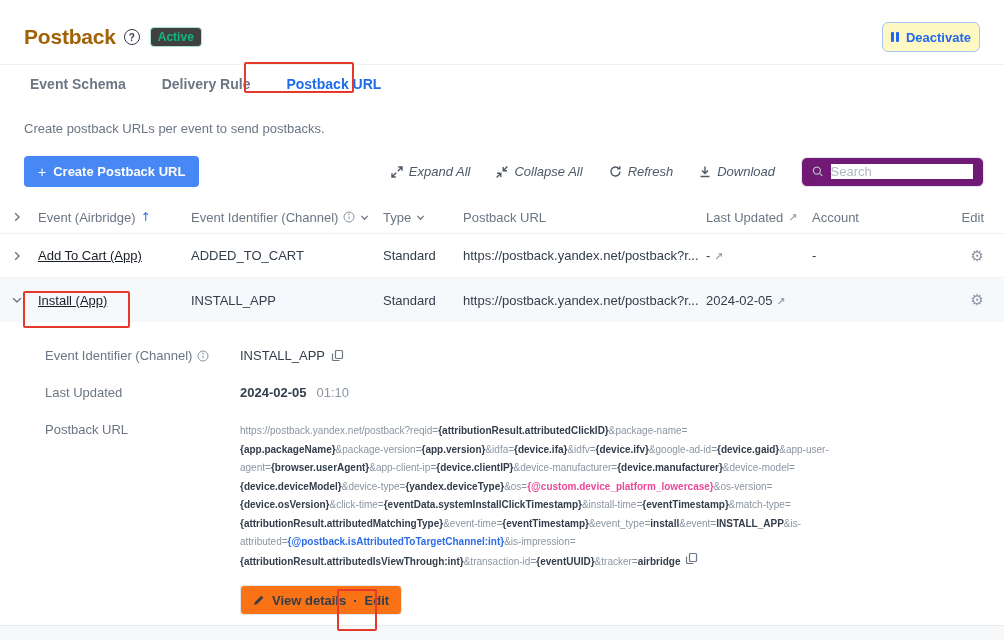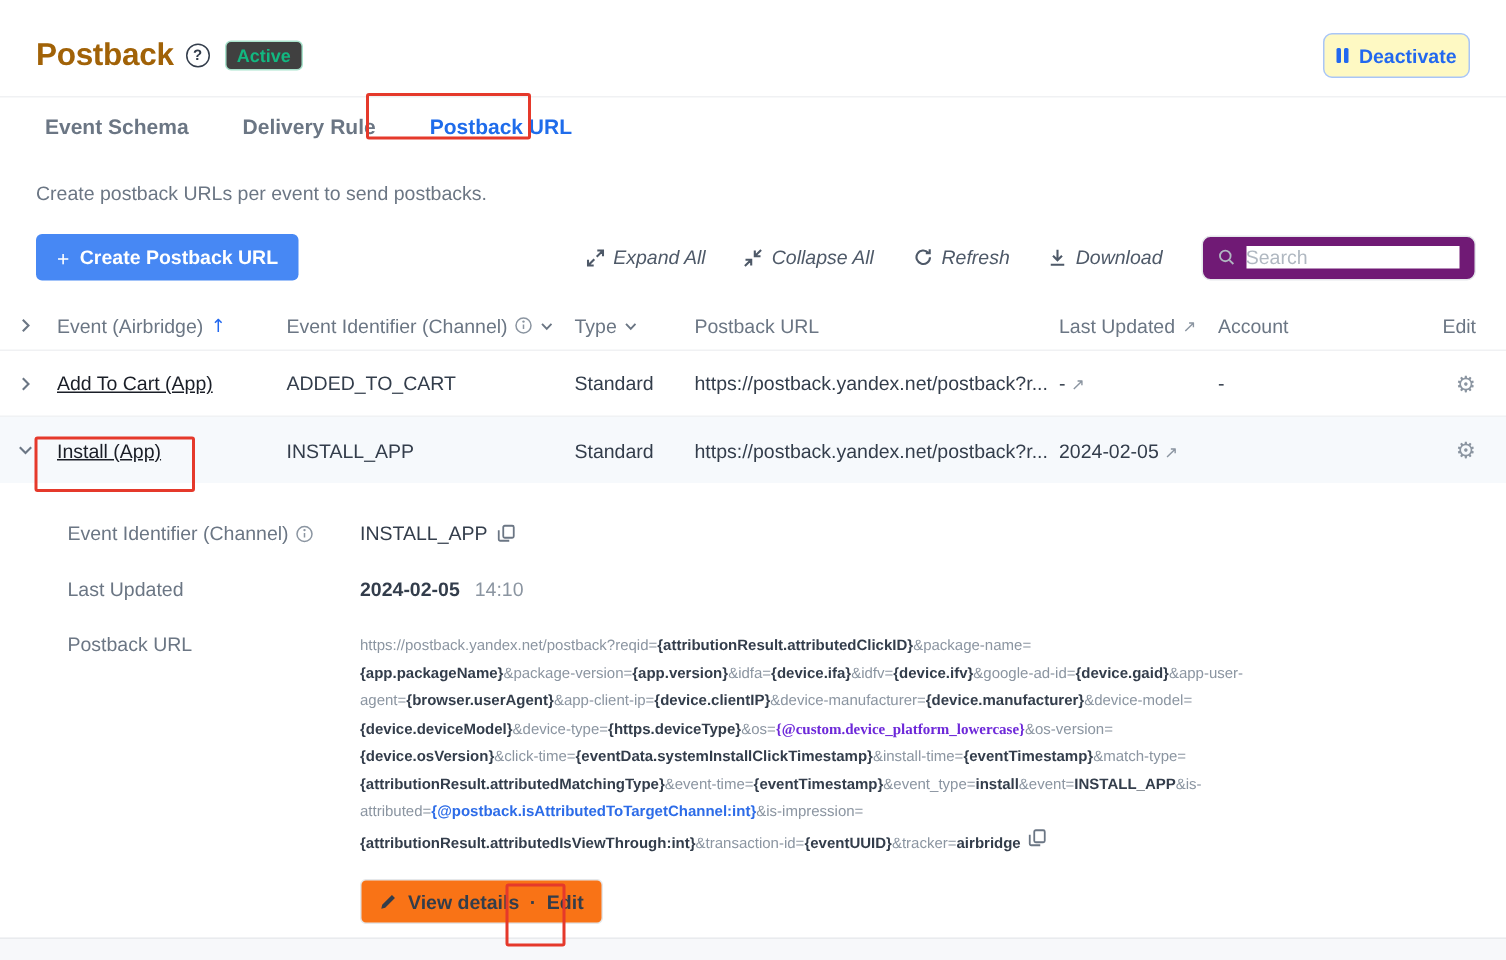--- a/index.html
+++ b/index.html
@@ -68,21 +68,21 @@
   .d-row { display:grid; grid-template-columns:195px 1fr; align-items:start; margin-bottom:22px; }
   .d-label { font-size:13px; color:#6b7684; display:flex; align-items:center; gap:5px; }
   .d-value { font-size:13px; color:#333d4b; display:flex; align-items:center; gap:6px; }
   .d-date { font-weight:700; color:#333d4b; }
   .d-time { color:#8b95a1; margin-left:4px; }
   .copy-btn { background:none; border:none; cursor:pointer; display:inline-flex; padding:0; }
 
   .url-lines { font-size:10px; line-height:18.5px; color:#8b95a1; white-space:nowrap; }
   .seg-g { color:#8b95a1; }
   .seg-b { color:#333d4b; font-weight:600; }
-  .seg-o { color:#6d28d9; font-weight:600;font-family:Liberation Serif, serif; }
+  .seg-o { color:#ec4899; font-weight:600; }
   .seg-u { color:#2d6ce8; font-weight:600; }
 
   .detail-actions { margin-top:14px; padding-left:195px; }
   .view-edit-btn { display:inline-flex; align-items:center; gap:7px; height:30px; padding:0 12px;
     background:#f97316; border:1px solid #e5e8eb; border-radius:4px; font-size:13px; color:#333d4b;
     cursor:pointer;font-weight:bold; }
 
   .bottom-strip { position:absolute; left:0; right:0; bottom:0; height:15px;
     background:#f7f8fa; border-top:1px solid #e9ebee; }
 
@@ -251,30 +251,30 @@
                 <rect x="4.5" y="1.5" width="7" height="8" rx="1"></rect>
                 <path d="M8.5 11.5h-6a1 1 0 0 1-1-1v-6"></path>
               </svg>
           </button>
         </span>
       </div>
       <div class="d-row">
         <span class="d-label">Last Updated</span>
         <span class="d-value">
           <span class="d-date">2024-02-05</span>
-          <span class="d-time">14:10</span>
+          <span class="d-time">01:10</span>
         </span>
       </div>
       <div class="d-row" style="margin-bottom:0;">
         <span class="d-label">Postback URL</span>
         <div class="url-lines" id="url-lines">
             <div><span class="seg-g">https://postback.yandex.net/postback?reqid=</span><span class="seg-b">{attributionResult.attributedClickID}</span><span class="seg-g">&amp;package-name=</span></div>
             <div><span class="seg-b">{app.packageName}</span><span class="seg-g">&amp;package-version=</span><span class="seg-b">{app.version}</span><span class="seg-g">&amp;idfa=</span><span class="seg-b">{device.ifa}</span><span class="seg-g">&amp;idfv=</span><span class="seg-b">{device.ifv}</span><span class="seg-g">&amp;google-ad-id=</span><span class="seg-b">{device.gaid}</span><span class="seg-g">&amp;app-user-</span></div>
             <div><span class="seg-g">agent=</span><span class="seg-b">{browser.userAgent}</span><span class="seg-g">&amp;app-client-ip=</span><span class="seg-b">{device.clientIP}</span><span class="seg-g">&amp;device-manufacturer=</span><span class="seg-b">{device.manufacturer}</span><span class="seg-g">&amp;device-model=</span></div>
-            <div><span class="seg-b">{device.deviceModel}</span><span class="seg-g">&amp;device-type=</span><span class="seg-b">{https.deviceType}</span><span class="seg-g">&amp;os=</span><span class="seg-o">{@custom.device_platform_lowercase}</span><span class="seg-g">&amp;os-version=</span></div>
+            <div><span class="seg-b">{device.deviceModel}</span><span class="seg-g">&amp;device-type=</span><span class="seg-b">{yandex.deviceType}</span><span class="seg-g">&amp;os=</span><span class="seg-o">{@custom.device_platform_lowercase}</span><span class="seg-g">&amp;os-version=</span></div>
             <div><span class="seg-b">{device.osVersion}</span><span class="seg-g">&amp;click-time=</span><span class="seg-b">{eventData.systemInstallClickTimestamp}</span><span class="seg-g">&amp;install-time=</span><span class="seg-b">{eventTimestamp}</span><span class="seg-g">&amp;match-type=</span></div>
             <div><span class="seg-b">{attributionResult.attributedMatchingType}</span><span class="seg-g">&amp;event-time=</span><span class="seg-b">{eventTimestamp}</span><span class="seg-g">&amp;event_type=</span><span class="seg-b">install</span><span class="seg-g">&amp;event=</span><span class="seg-b">INSTALL_APP</span><span class="seg-g">&amp;is-</span></div>
             <div><span class="seg-g">attributed=</span><span class="seg-u">{@postback.isAttributedToTargetChannel:int}</span><span class="seg-g">&amp;is-impression=</span></div>
             <div><span class="seg-b">{attributionResult.attributedIsViewThrough:int}</span><span class="seg-g">&amp;transaction-id=</span><span class="seg-b">{eventUUID}</span><span class="seg-g">&amp;tracker=</span><span class="seg-b">airbridge</span><button class="copy-btn" style="margin-left: 5px;">
                 <svg width="13" height="13" viewBox="0 0 13 13" fill="none" stroke="#6b7684" stroke-width="1.2">
                   <rect x="4.5" y="1.5" width="7" height="8" rx="1"></rect>
                   <path d="M8.5 11.5h-6a1 1 0 0 1-1-1v-6"></path>
                 </svg>
               </button></div>
           </div>

